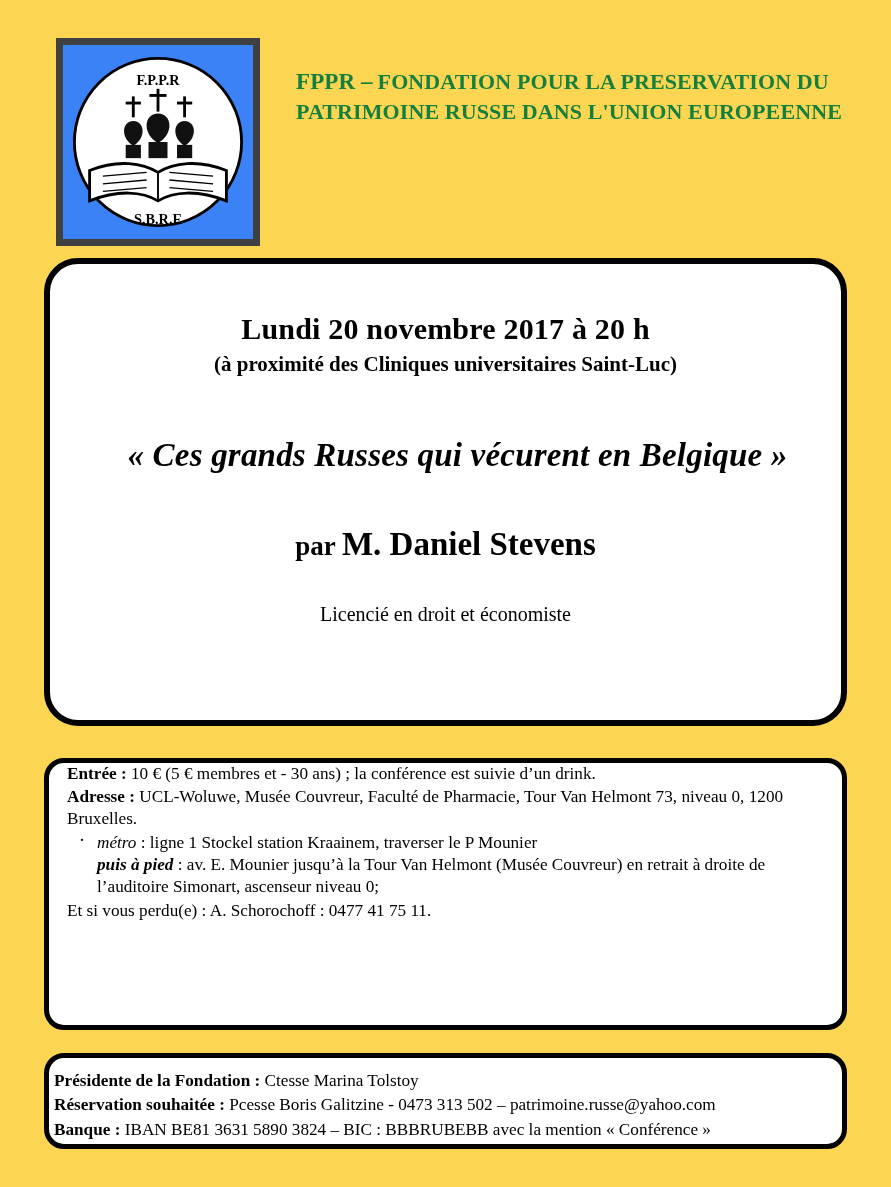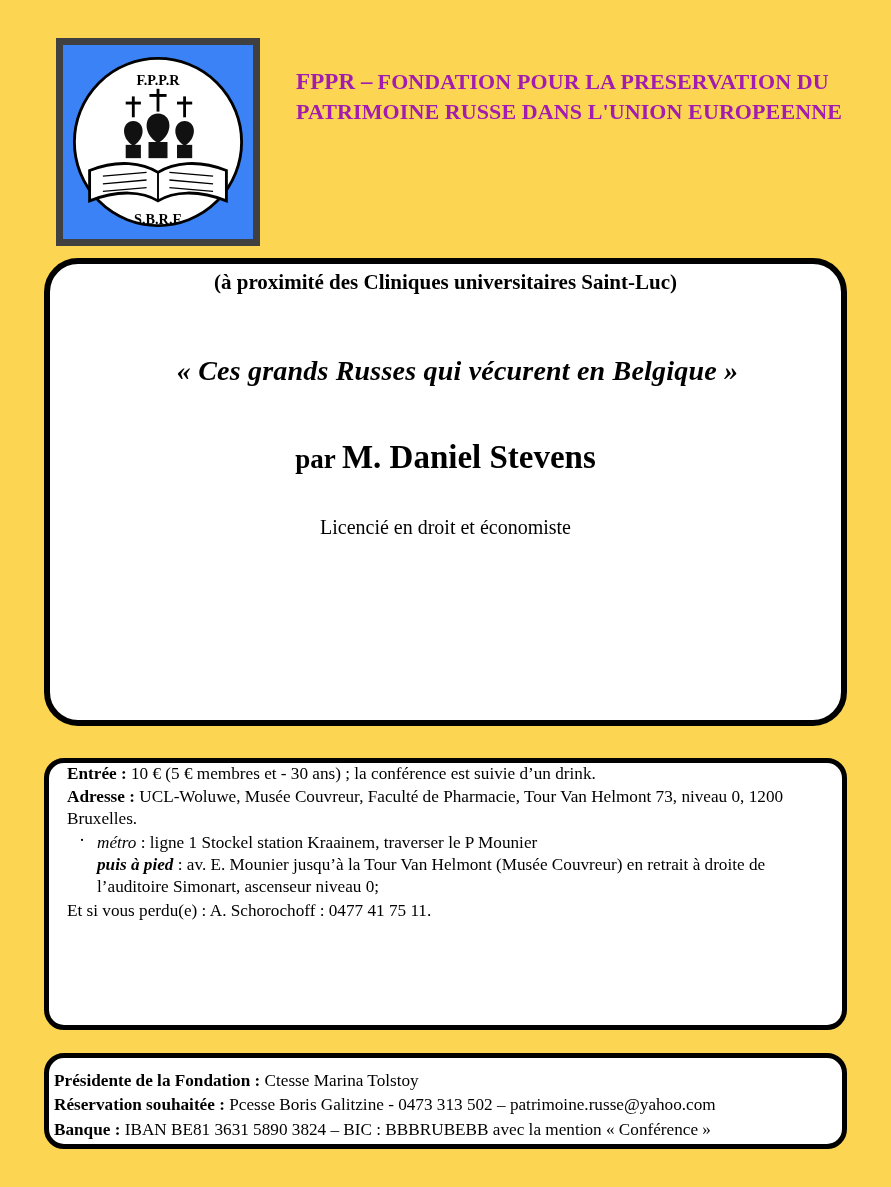--- a/index.html
+++ b/index.html
@@ -36,21 +36,21 @@
   .logo-svg {
     display: block;
     width: 100%;
     height: 100%;
   }
   .org-name {
     position: absolute;
     left: 296px;
     top: 36px;
     width: 570px;
-    color: #a21caf;
+    color: #15803d;
     font-weight: bold;
     font-size: 19.5px;
     line-height: 1.35;
     letter-spacing: 0.1px;
   }
   .org-name .abbr {
     font-size: 23px;
   }
   .org-name .full {
     font-variant: small-caps;
@@ -95,21 +95,21 @@
   .line-venue .uline {
     text-decoration: underline;
   }
   .line-sub {
     margin-top: 6px;
     font-size: 21px;
     font-weight: bold;
   }
   .line-title {
     margin-top: 60px;
-    font-size: 28px;
+    font-size: 33px;
     font-weight: bold;
     font-style: italic;
     letter-spacing: 0.2px;
     margin-left: 24px;
   }
   .line-speaker {
     margin-top: 52px;
     font-size: 27px;
     font-weight: bold;
   }
@@ -219,20 +219,21 @@
 
   <div class="org-name">
     <span class="abbr">FPPR –</span>
     <span class="full">FONDATION POUR LA PRESERVATION DU</span><br>
     <span class="full">PATRIMOINE RUSSE DANS  L'UNION EUROPEENNE</span>
   </div>
 
 </div>
 
 <div class="main-card">
+  <div class="line-date">Lundi 20 novembre 2017 à 20 h</div>
   <div class="line-sub">(à proximité des Cliniques universitaires Saint-Luc)</div>
   <div class="line-title">« Ces grands Russes qui vécurent en Belgique »</div>
   <div class="line-speaker">
     <span>par </span><span class="big">M. Daniel Stevens</span>
   </div>
   <div class="line-creds">Licencié en droit et économiste</div>
 </div>
 
 <div class="info-card">
   <p>

